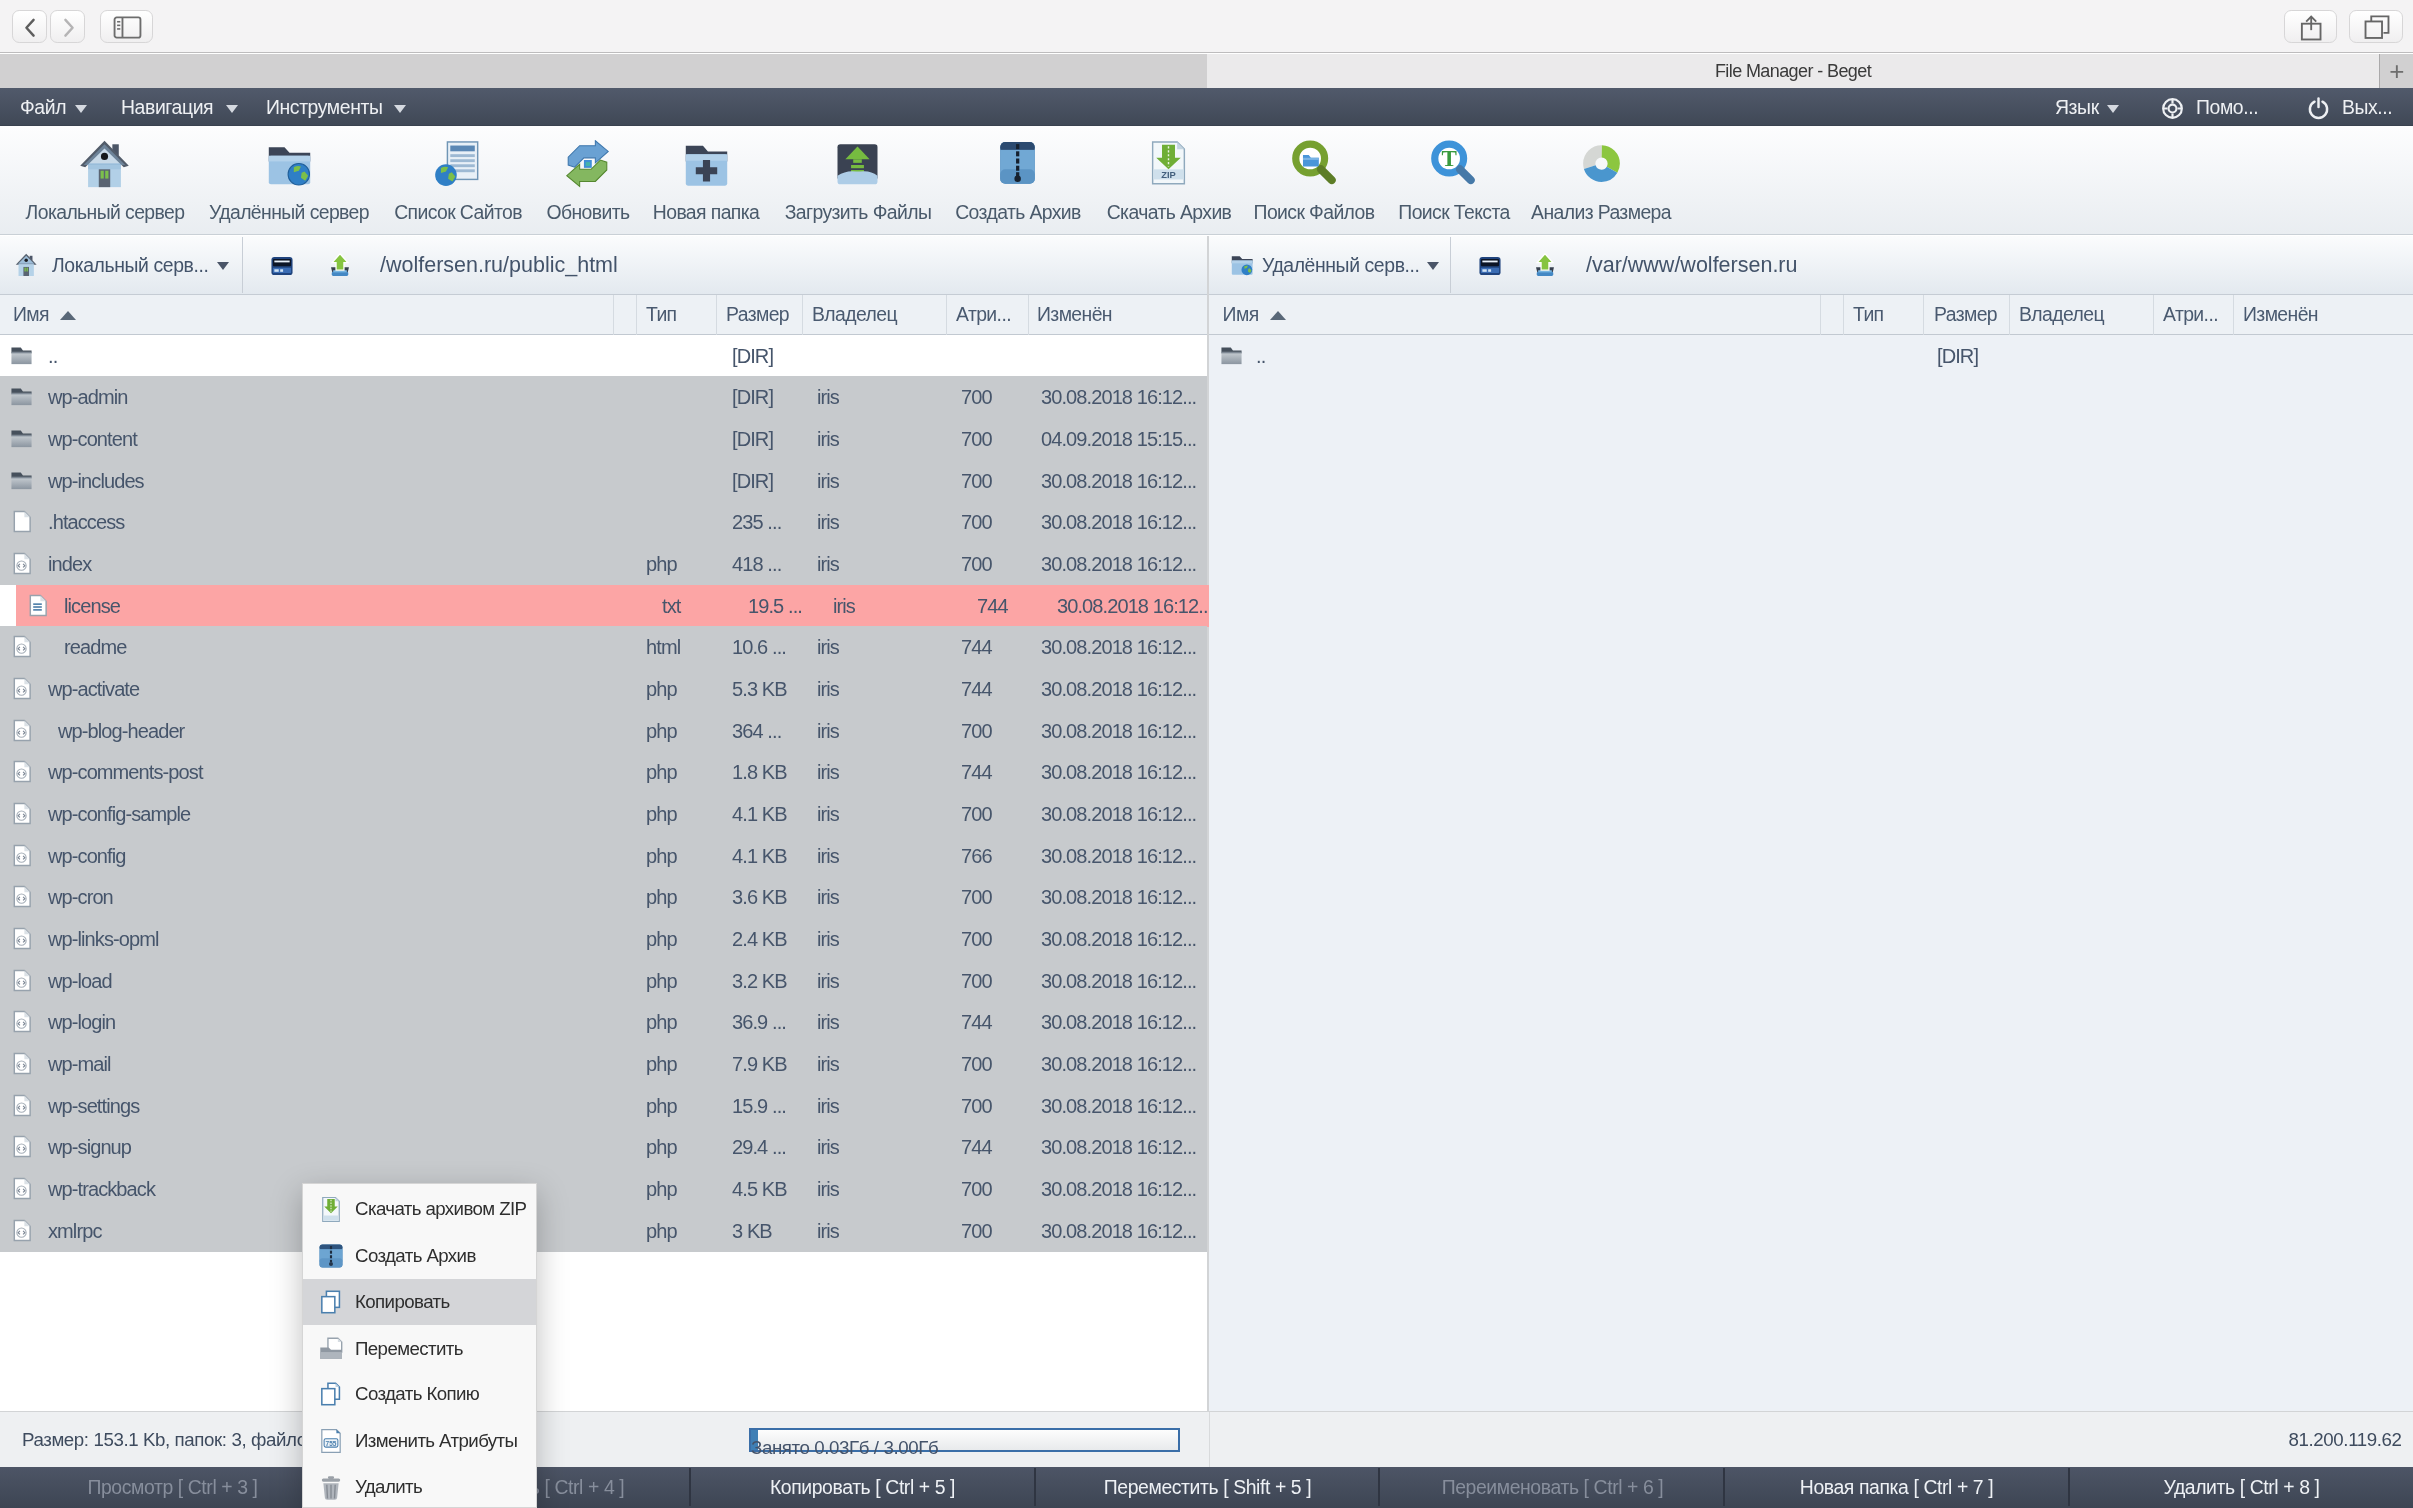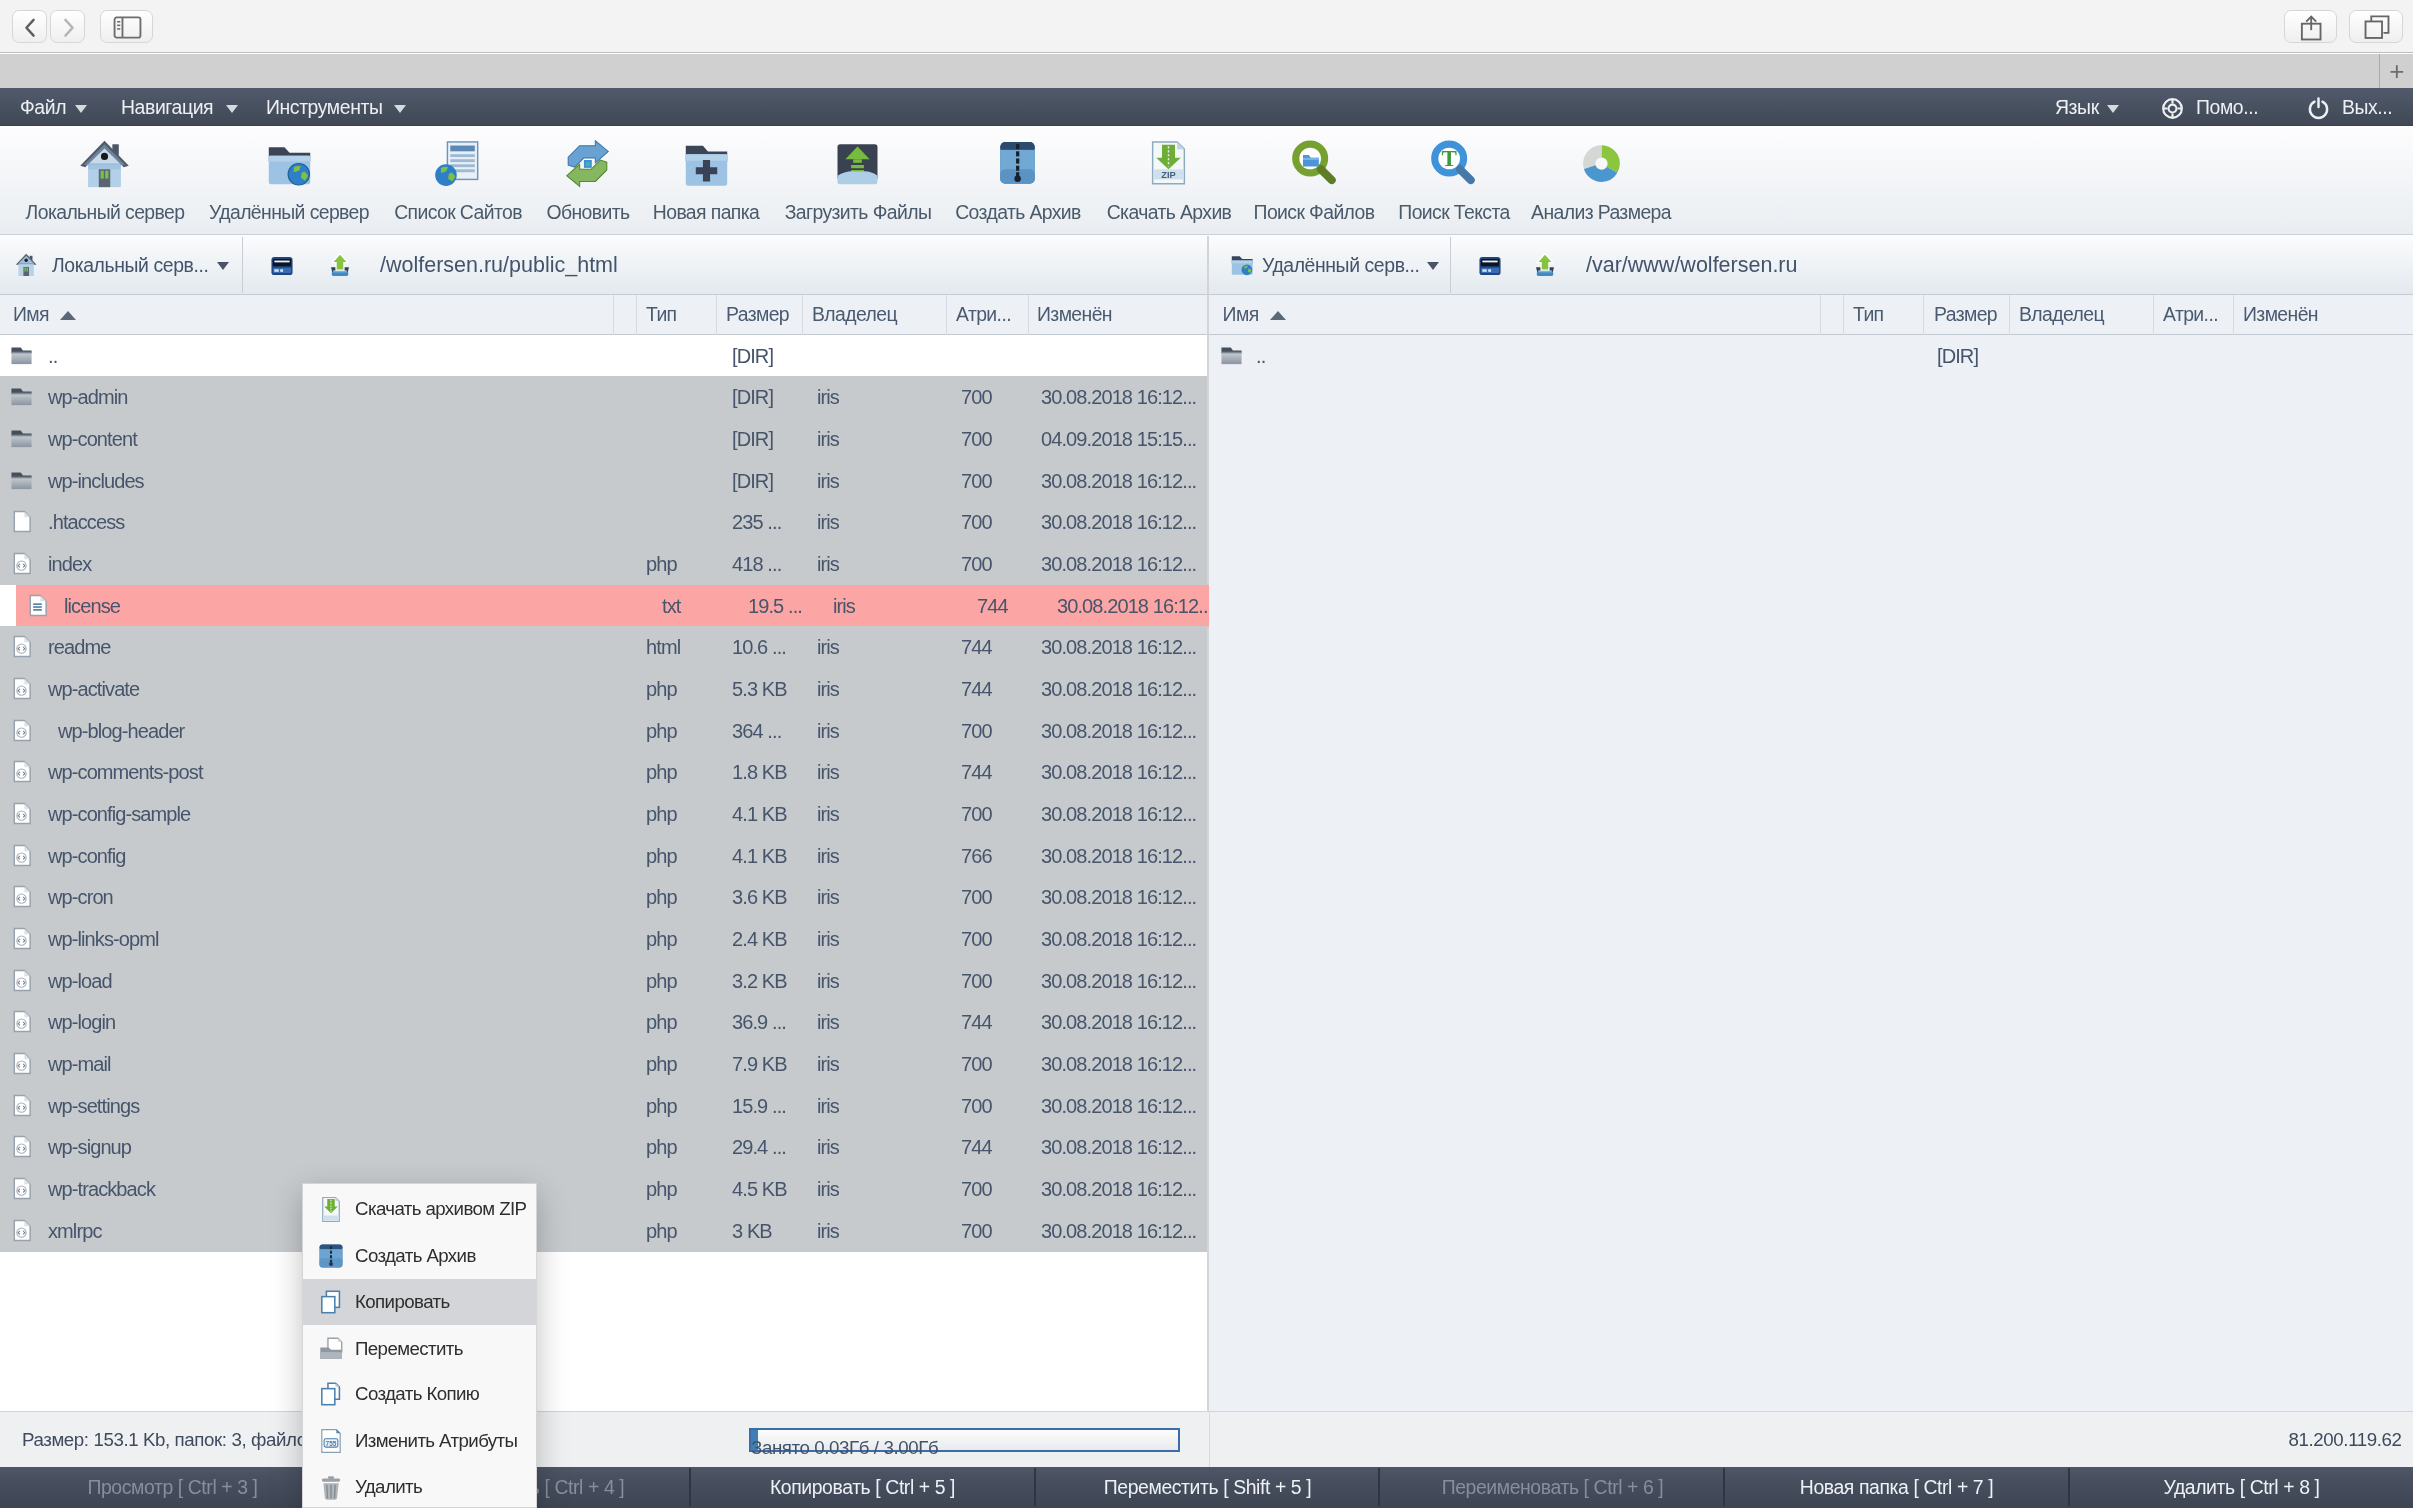--- a/index.html
+++ b/index.html
@@ -69,20 +69,21 @@
   </div>
   <div class="abs navbtn" style="left:2349px;width:54px;">
     <svg class="abs" style="left:14.4px;top:4.3px;" width="26" height="24.4" viewBox="0 0 36 34">
         <rect x="2" y="9" width="23" height="23" fill="none" stroke="#666" stroke-width="2.6"></rect>
         <path d="M10 9 V2 h24 v23 h-7" fill="none" stroke="#666" stroke-width="2.6"></path>
       </svg>
   </div>
 </div>
 
 <div class="abs" id="tabbar">
+  <div class="abs tab" style="left:1207px;width:1172px;background:#ebeaeb;color:#3a3a3a;">File Manager - Beget</div>
   <div class="abs tab" style="left:2379px;width:34px;background:#d1d0d1;border-left:0.7px solid #aaa9aa;color:#6e6e6e;font-size:26px;">+</div>
 </div>
 
 <div class="abs" id="menubar">
   <div class="abs mitem" style="left:20px;">Файл</div>
     <div class="abs caret" style="left:75px;top:16.5px;"></div>
   <div class="abs mitem" style="left:121px;">Навигация</div>
     <div class="abs caret" style="left:226px;top:16.5px;"></div>
   <div class="abs mitem" style="left:266px;">Инструменты</div>
     <div class="abs caret" style="left:394px;top:16.5px;"></div>
@@ -394,21 +395,21 @@
   <div class="ct" style="left:646px;">txt</div>
   <div class="ct" style="left:732px;">19.5 ...</div>
   <div class="ct" style="left:817px;">iris</div>
   <div class="ct" style="left:961px;">744</div>
   <div class="ct" style="left:1041px;">30.08.2018 16:12...</div>
 </div>
 <div class="abs row" style="left:0;top:626px;width:1207px;background:#c7cacd;">
   <svg class="abs" style="left:10px;top:9.3px;" width="23" height="23" viewBox="0 0 32 32">
       <use href="#ic-code"></use>
     </svg>
-  <div class="ct" style="left:48px;text-align:center;">readme</div>
+  <div class="ct" style="left:64px;text-align:center;">readme</div>
   <div class="ct" style="left:646px;">html</div>
   <div class="ct" style="left:732px;">10.6 ...</div>
   <div class="ct" style="left:817px;">iris</div>
   <div class="ct" style="left:961px;">744</div>
   <div class="ct" style="left:1041px;">30.08.2018 16:12...</div>
 </div>
 <div class="abs row" style="left:0;top:668px;width:1207px;background:#c7cacd;">
   <svg class="abs" style="left:10px;top:9.3px;" width="23" height="23" viewBox="0 0 32 32">
       <use href="#ic-code"></use>
     </svg>

